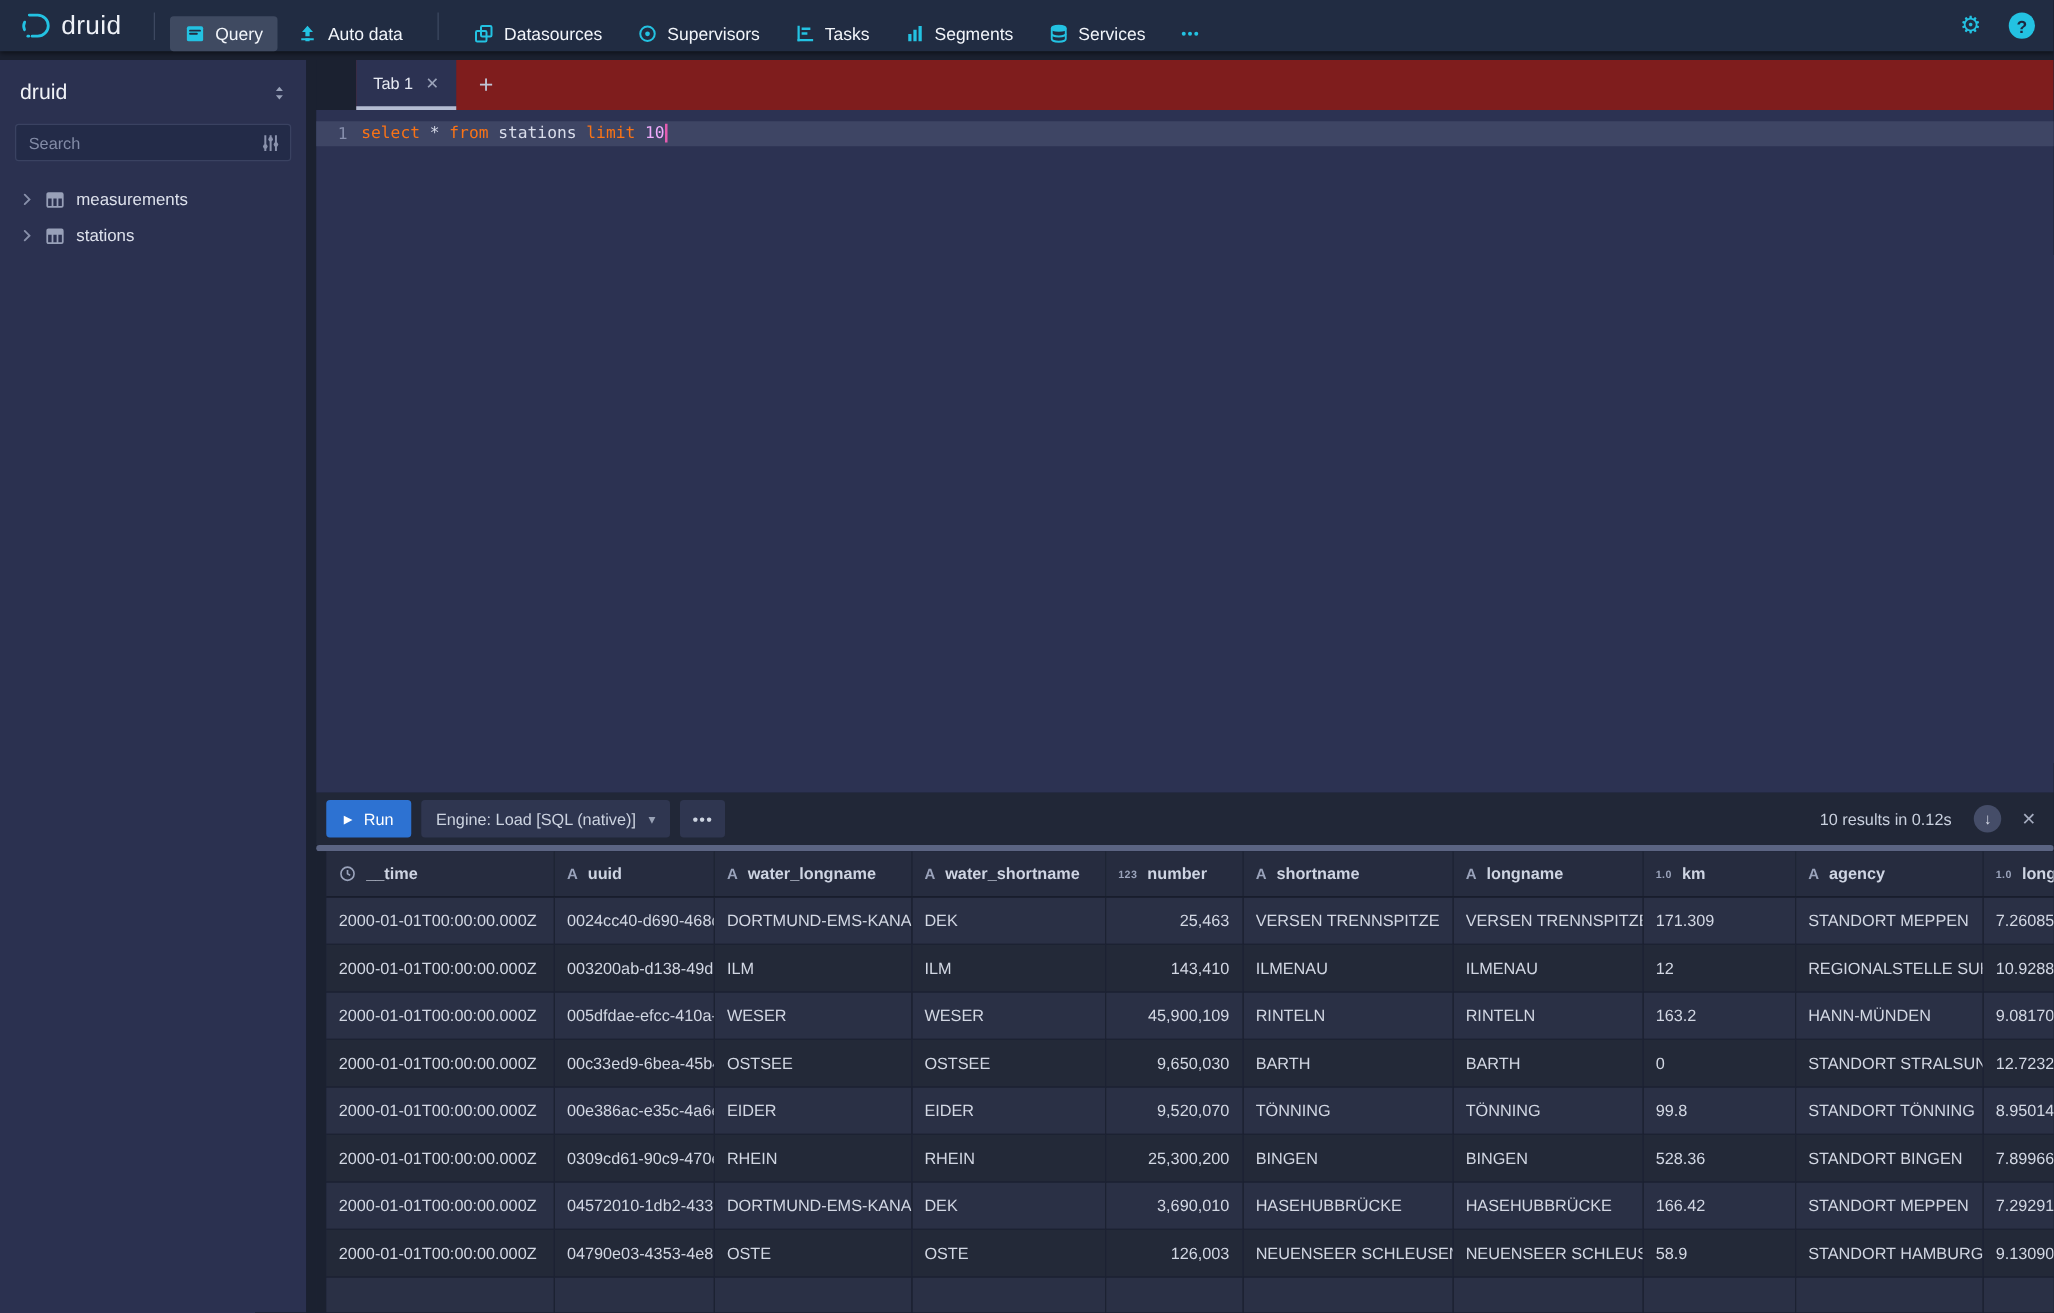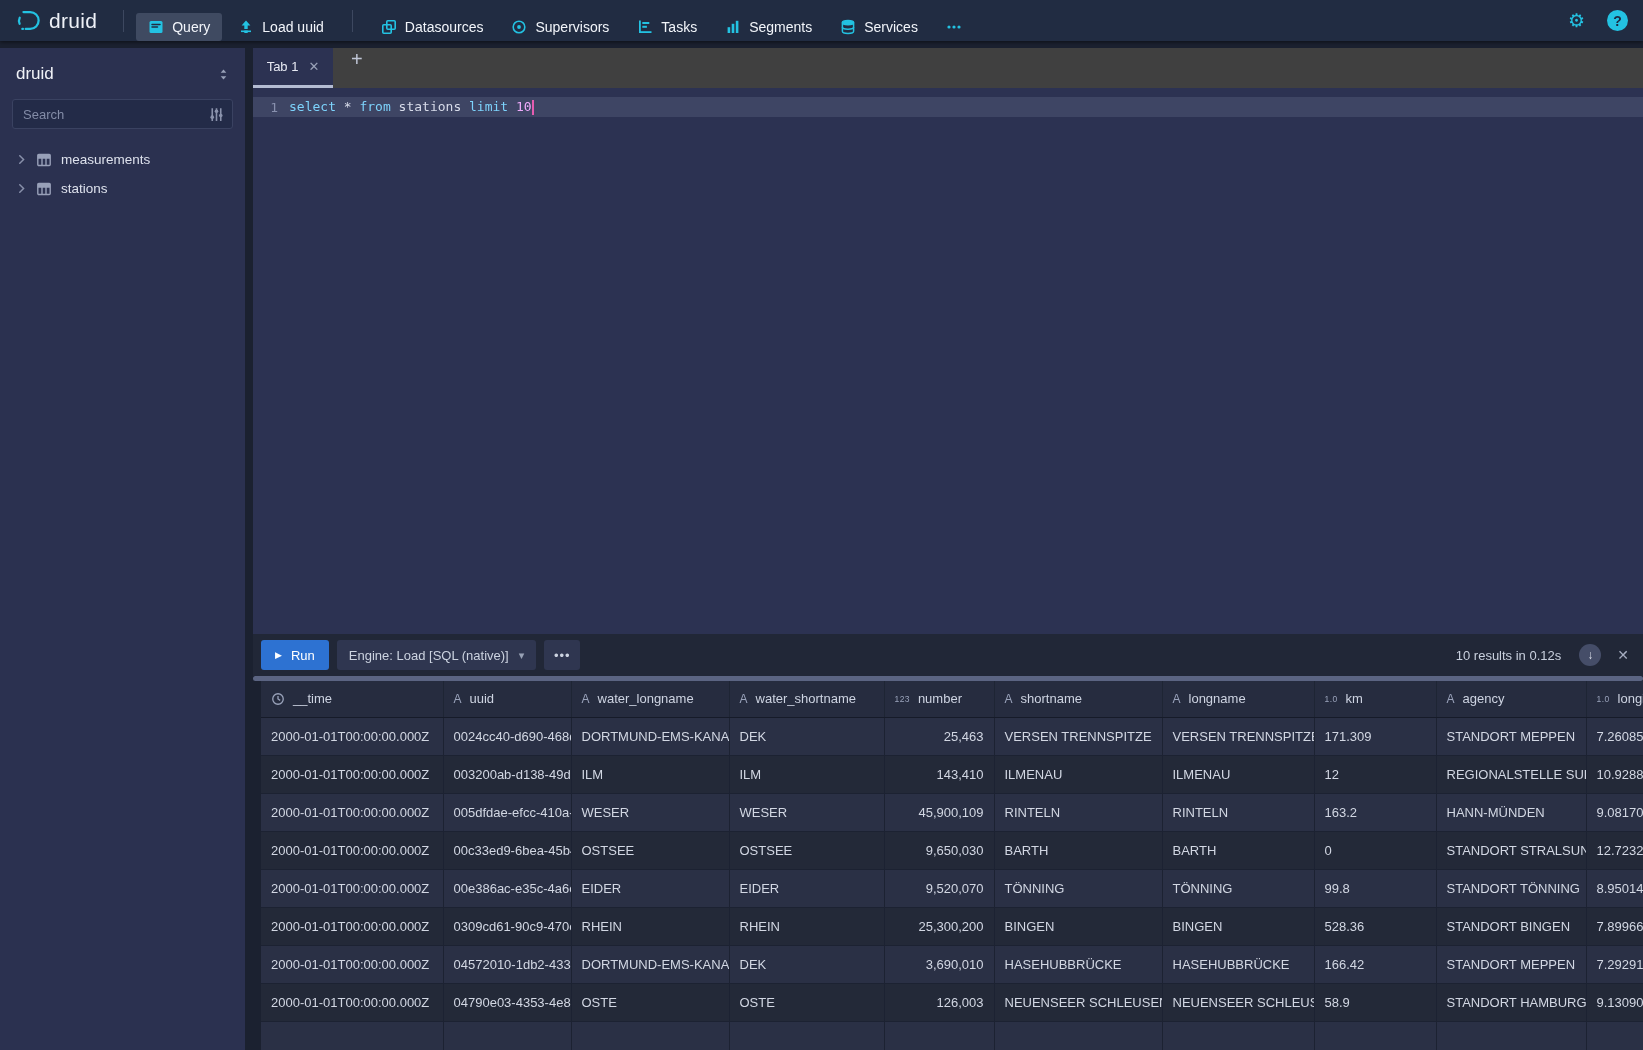--- a/index.html
+++ b/index.html
@@ -35,34 +35,34 @@
   .search-input::placeholder { color:#838ca7; }
   .search-filter { position:absolute; right:8px; top:7px; cursor:pointer; }
   .tree { margin-top:16px; }
   .tree-row { display:flex; align-items:center; gap:9px; height:29px; padding-left:4px;
     color:#dde1ec; font-size:13.5px; cursor:pointer; border-radius:3px; }
 
   .v-gap { width:8px; flex:none; background:#1b2130; }
 
   
   .main { flex:1; display:flex; flex-direction:column; min-width:0; }
-  .tabstrip { height:40px; background:#404040; display:flex; align-items:flex-start; flex:none; }
+  .tabstrip { height:40px; background:#7f1d1d; display:flex; align-items:flex-end; flex:none;margin-left:32px; }
   .tab { height:40px; width:80px; background:#2c3252; display:flex; align-items:center;
     justify-content:center; gap:10px; color:#e7eaf3; font-size:13px; cursor:pointer;
     border-bottom:3px solid #b4bcd2; }
   .tab-close { color:#9aa2b8; font-size:13px; cursor:pointer; }
   .tab-add { color:#c0c6d6; font-size:20px; margin-left:18px; margin-bottom:8px; cursor:pointer; }
 
   .editor { height:546px; background:#2c3252; position:relative; flex:none;
     font-family:"DejaVu Sans Mono", monospace; font-size:13px; cursor:text; }
   .active-line { position:absolute; left:0; right:0; top:9px; height:20px; background:#3e4564; }
   .code-row { position:absolute; left:0; right:0; top:9px; height:20px; display:flex; align-items:center; }
   .gutter-num { width:36px; flex:none; text-align:right; padding-right:11px; color:#8890ae; }
   .code-text { white-space:pre; }
-  .tk-keyword { color:#7dd3fc; }
+  .tk-keyword { color:#f97316; }
   .tk-plain  { color:#d8dcea; }
   .tk-number { color:#f0abfc; }
   .cursor { display:inline-block; width:2px; height:15px; background:#e45cb0; vertical-align:middle; }
 
   .runbar { height:42px; background:#212737; display:flex; align-items:center;
     padding:0 14px 0 8px; flex:none; }
   .run-btn { height:30px; padding:0 14px; background:#2d72d2; border-radius:3px; color:#fff;
     font-size:13px; display:flex; align-items:center; gap:9px; cursor:pointer; }
   .run-play { font-size:9px; }
   .engine-btn { height:30px; margin-left:8px; padding:0 12px; background:#2f3650; border-radius:3px;
@@ -76,21 +76,21 @@
   .download-btn { width:22px; height:22px; border-radius:50%; background:#454d68; color:#d8dce8;
     display:flex; align-items:center; justify-content:center; font-size:12px; margin:0 16px 0 18px; cursor:pointer; }
   .close-results { color:#a6adc0; font-size:14px; cursor:pointer; }
 
   .h-scrollbar { height:5px; background:#5b6482; border-radius:3px; flex:none; cursor:pointer; }
 
   .results { flex:1; background:#20263a; display:flex; min-height:0; }
   .results-left-strip { width:8px; background:#1b2130; flex:none; }
   .results-table-wrap { flex:1; overflow:hidden; }
   table.rt { border-collapse:collapse; table-layout:fixed; }
-  table.rt th { background:#262c3f; height:36px; font-weight:normal; text-align:left;
+  table.rt th { background:#262c3f; height:36px; font-weight:bold; text-align:left;
     color:#ced4e2; font-size:13px; padding:0 10px; border-right:1px solid #1e2534;
     border-bottom:1px solid #161b29; white-space:nowrap; overflow:hidden; cursor:pointer; }
   table.rt td { height:38px; color:#d2d7e3; font-size:13px; padding:0 10px;
     border-right:1px solid #1c2232; border-bottom:1px solid #1c2232;
     white-space:nowrap; overflow:hidden; }
   table.rt tr.odd td { background:#2a3045; }
   table.rt tr.even td { background:#232938; }
   td.num, th.num-h { text-align:right; padding-right:14px; }
   .th-inner { display:flex; align-items:center; gap:8px; }
   .type-ic { color:#9aa3bb; display:flex; align-items:center; }
@@ -123,21 +123,21 @@
         <span>Query</span>
       </li>
       <li class="nav-item">
         <span class="icon16">
           <svg width="16" height="16" viewBox="0 0 16 16" fill="#23c2e2">
             <path d="M8 1.5l4.4 5H9.7V10H6.3V6.5H3.6z"></path>
             <path d="M3 11.5h10v1.6H3z"></path>
             <path d="M6.3 11.5h3.4V14H6.3z"></path>
           </svg>
         </span>
-        <span>Load uuid</span>
+        <span>Auto data</span>
       </li>
       <div class="nav-divider"></div>
       <li class="nav-item">
         <span class="icon16">
           <svg width="16" height="16" viewBox="0 0 16 16" fill="none" stroke="#23c2e2" stroke-width="1.6">
             <rect x="5.8" y="1.8" width="8.4" height="8.4" rx="1"></rect>
             <rect x="1.8" y="5.8" width="8.4" height="8.4" rx="1"></rect>
           </svg>
         </span>
         <span>Datasources</span>

